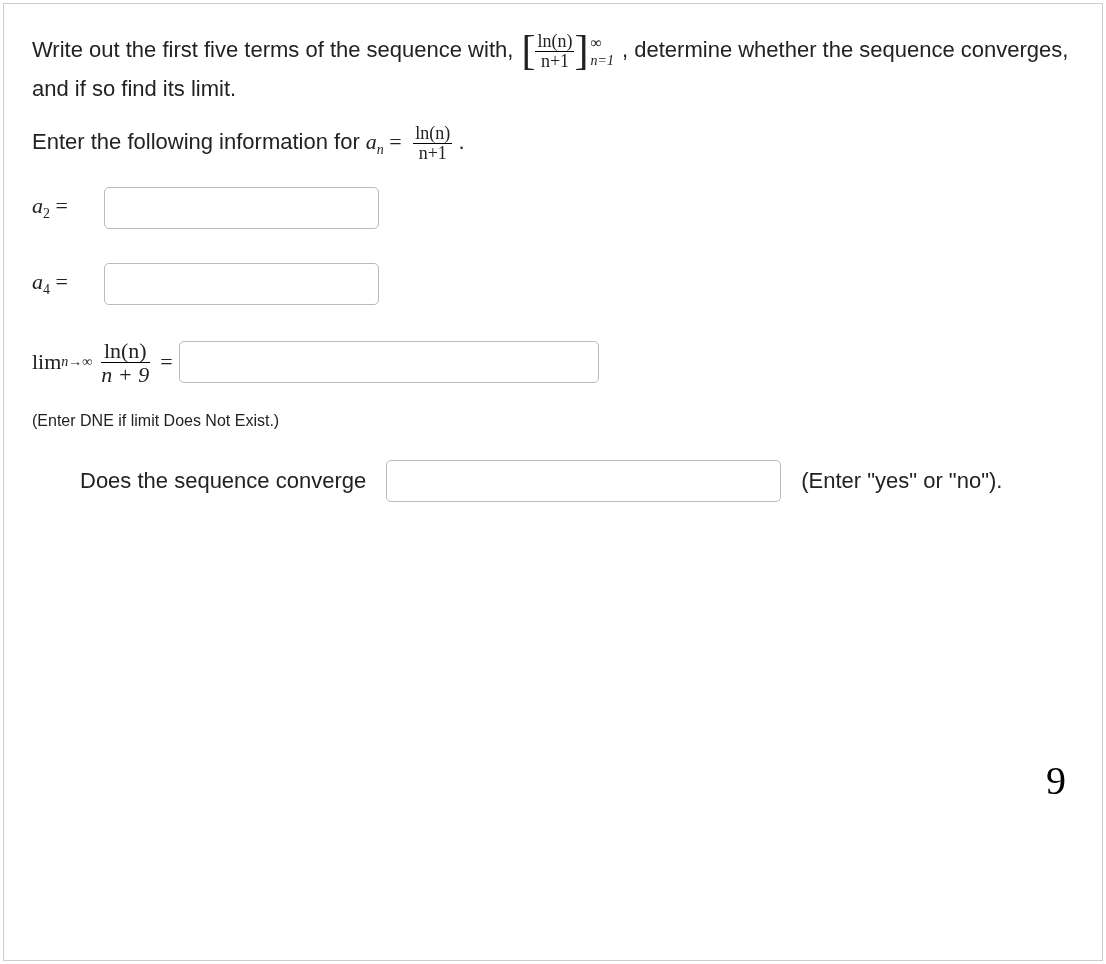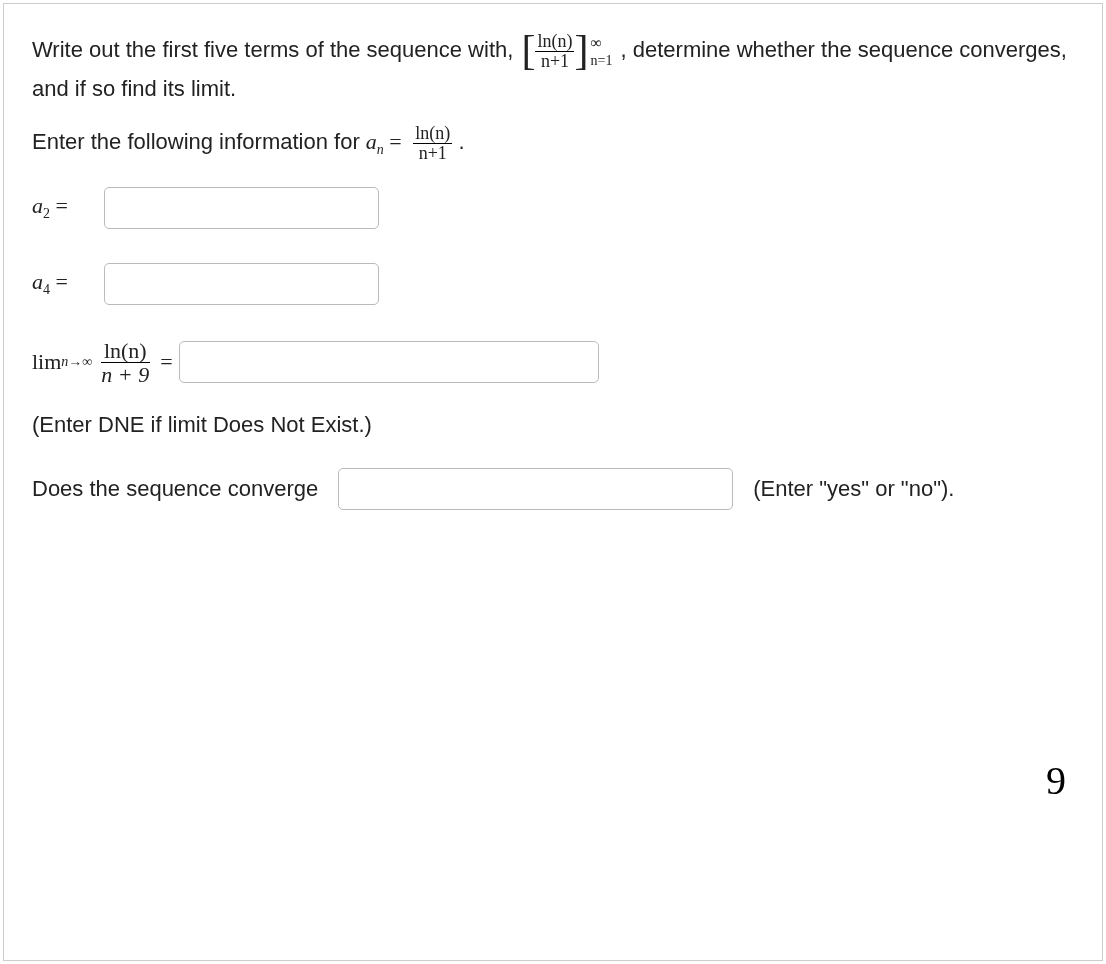--- a/index.html
+++ b/index.html
@@ -62,20 +62,21 @@
       line-height: 1.2;
       vertical-align: middle;
       margin-left: 2px;
     }
     .sup-sub-stack .sup {
       align-self: flex-start;
       font-size: 16px;
     }
     .sup-sub-stack .sub {
       align-self: flex-start;
+      font-style: italic;
     }
     .enter-info {
       margin-top: 14px;
       margin-bottom: 24px;
       line-height: 1.6;
     }
     .an-expr {
       font-family: "Times New Roman", serif;
       font-style: italic;
     }
@@ -148,26 +149,27 @@
       border-bottom: 1px solid #000;
       padding: 0 3px;
       font-style: normal;
     }
     .limit-frac .den {
       padding: 0 3px;
       font-style: italic;
     }
     .hint {
       margin-bottom: 30px;
-      font-size: 22px;
+      font-size: 16px;
     }
     .converge-row {
       display: flex;
       align-items: center;
       gap: 20px;
+      margin-left: 48px;
     }
     .handwritten {
       position: absolute;
       right: 40px;
       bottom: 160px;
       font-family: "Segoe Script", "Comic Sans MS", cursive;
       font-size: 40px;
       color: #000;
     }
   </style>

